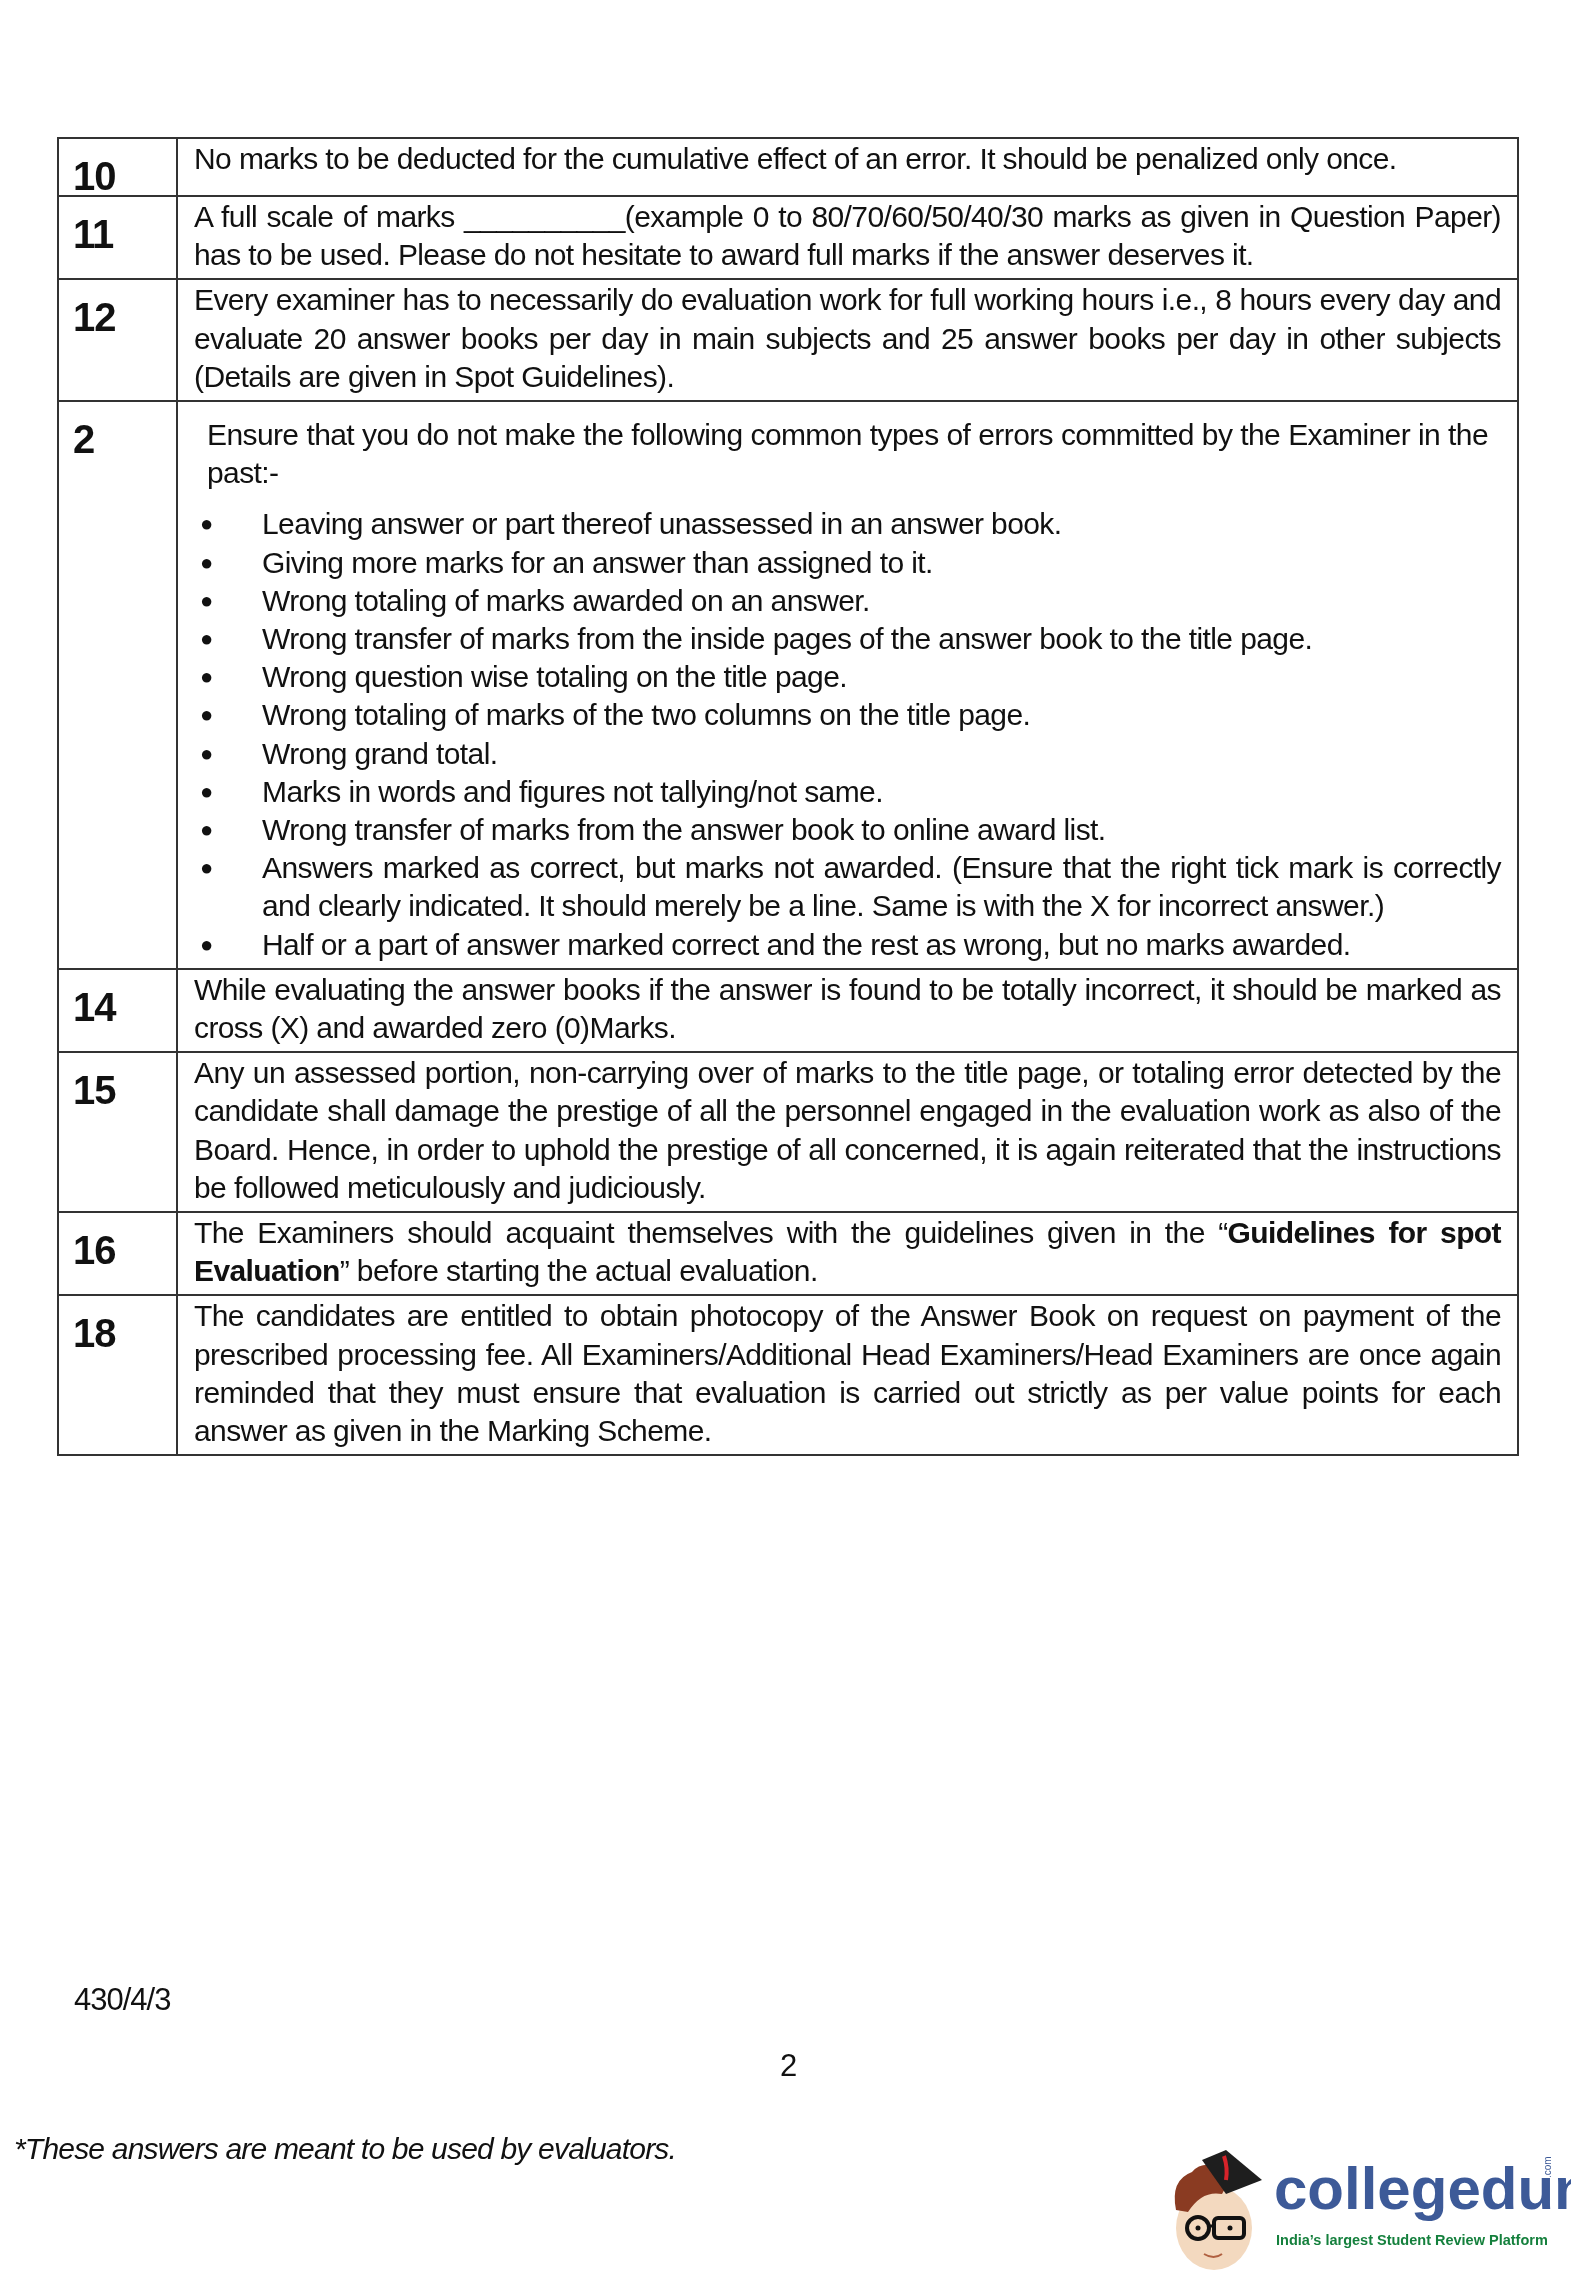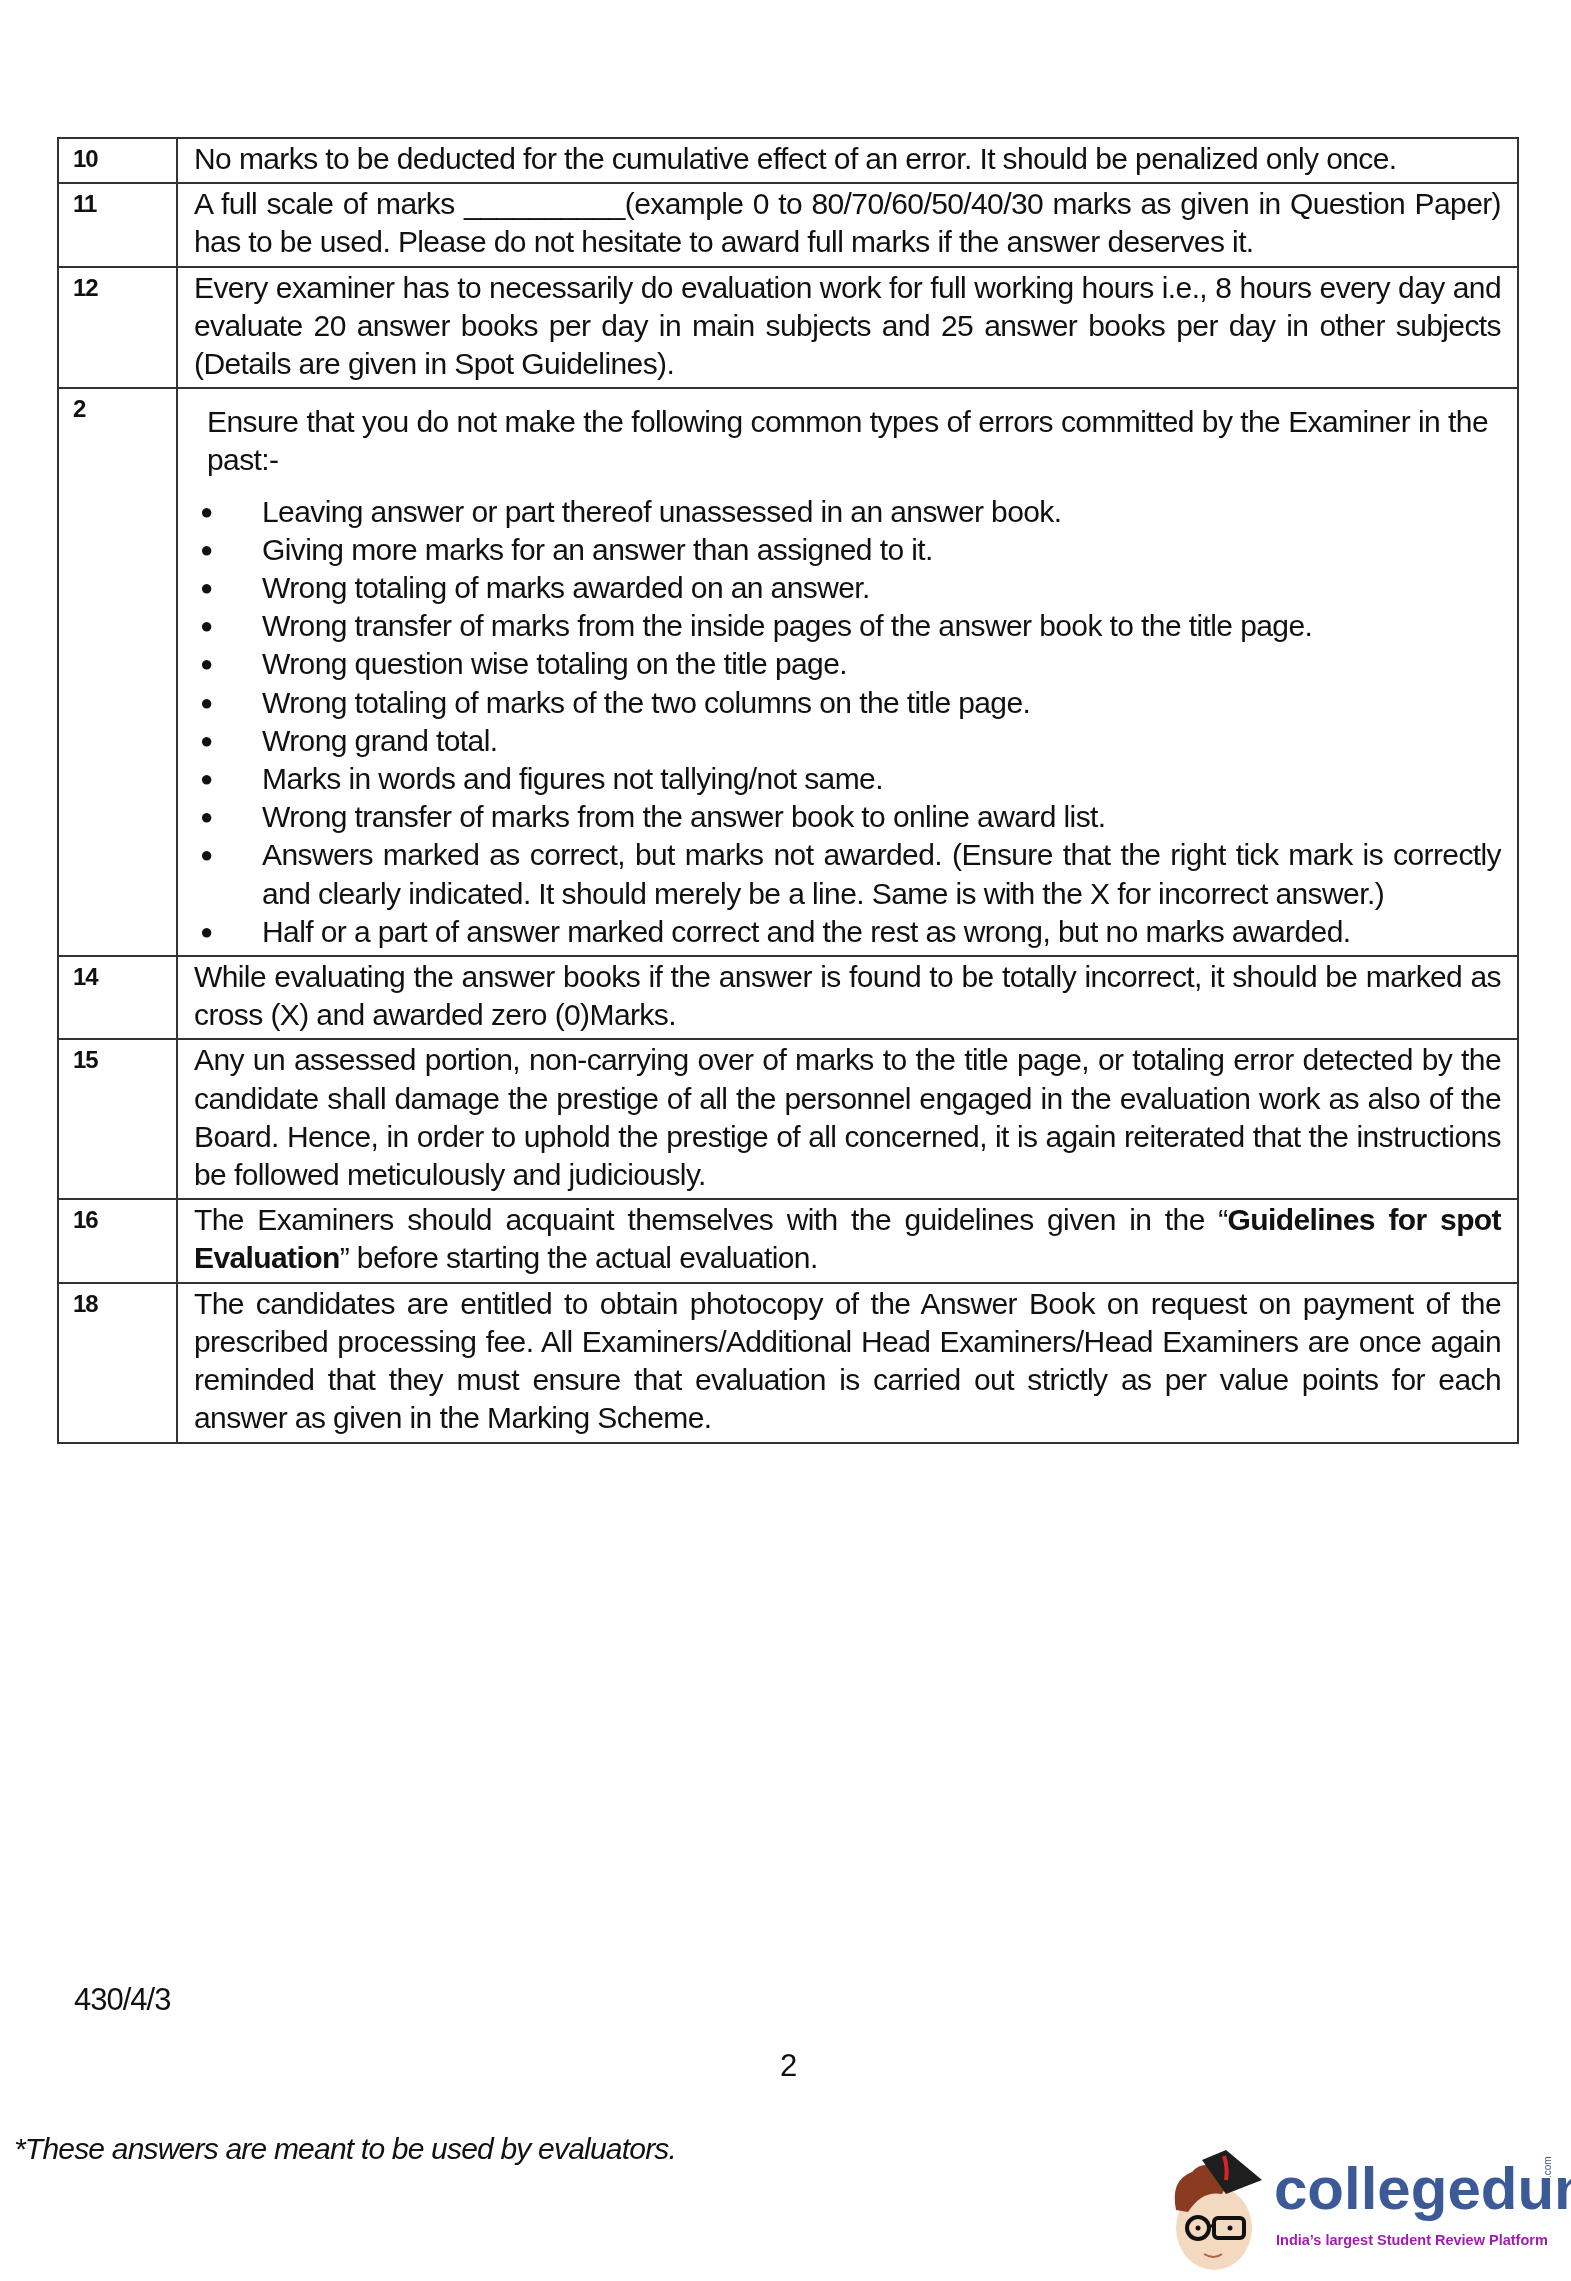--- a/index.html
+++ b/index.html
@@ -1,38 +1,38 @@
 <!DOCTYPE html>
 <html><head>
 <meta charset="utf-8">
 <style>
   html, body { margin: 0; padding: 0; background: #ffffff; }
   body { width: 1571px; height: 2281px; position: relative; overflow: hidden;
          font-family: "Liberation Sans", sans-serif; color: #111; }
   .tbl { position: absolute; left: 57px; top: 137px; width: 1462px;
          border-collapse: collapse; table-layout: fixed; }
   .tbl td { border: 2px solid #333; vertical-align: top; padding: 0; }
-  .tbl td.num { width: 103px; font-weight: bold; font-size: 24px; line-height: 38px;
-                padding-left: 14px; padding-top: 1px; letter-spacing: -1px; }
+  .tbl td.num { width: 103px; font-weight: bold; font-size: 40px; line-height: 38px;
+                padding-left: 14px; padding-top: 18px; letter-spacing: -1px; }
   .tbl td.txt { font-size: 30px; line-height: 38.2px; padding: 1px 16px 4px 16px;
                 text-align: justify; letter-spacing: -0.6px; word-spacing: 0px; }
   .tbl td.txt p { margin: 13px; }
   ul.bl { list-style: none; margin: 0; padding: 0; }
   ul.bl li { position: relative; padding-left: 68px; text-align: justify; }
   ul.bl li .dot { position: absolute; left: 6px; top: 0; font-size: 22px; }
   b.bold { font-weight: bold; }
   .foot-code { position: absolute; left: 74px; top: 1982px; font-size: 31px; letter-spacing: -1px; }
   .foot-page { position: absolute; left: 780px; top: 2048px; font-size: 31px; }
   .disclaimer { position: absolute; left: 14px; top: 2132px; font-size: 30px; font-style: italic; letter-spacing: -0.8px; }
   .logo { position: absolute; left: 1162px; top: 2150px; width: 400px; height: 125px; }
   .logo-text { position: absolute; left: 112px; top: 4px; font-size: 60px; font-weight: bold;
                color: #3d5a98; letter-spacing: 0px; }
   .logo-com { position: absolute; left: 380px; top: 28px; font-size: 10px; color: #3d5a98;
               transform: rotate(-90deg); transform-origin: left top; }
-  .logo-tag { position: absolute; left: 114px; top: 82px; font-size: 14.5px; font-weight: bold; color: #a21caf; white-space: nowrap; }
+  .logo-tag { position: absolute; left: 114px; top: 82px; font-size: 14.5px; font-weight: bold; color: #15803d; white-space: nowrap; }
 </style>
 </head>
 <body>
 
 <table class="tbl">
   <tbody>
     <tr>
       <td class="num">10</td>
       <td class="txt">No marks to be deducted for the cumulative effect of an error. It should be penalized only once.</td>
     </tr>

